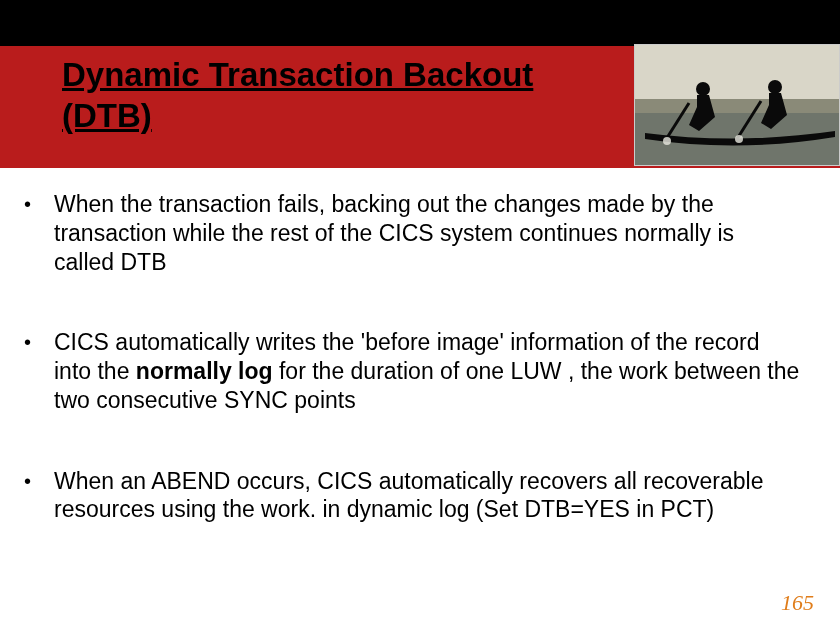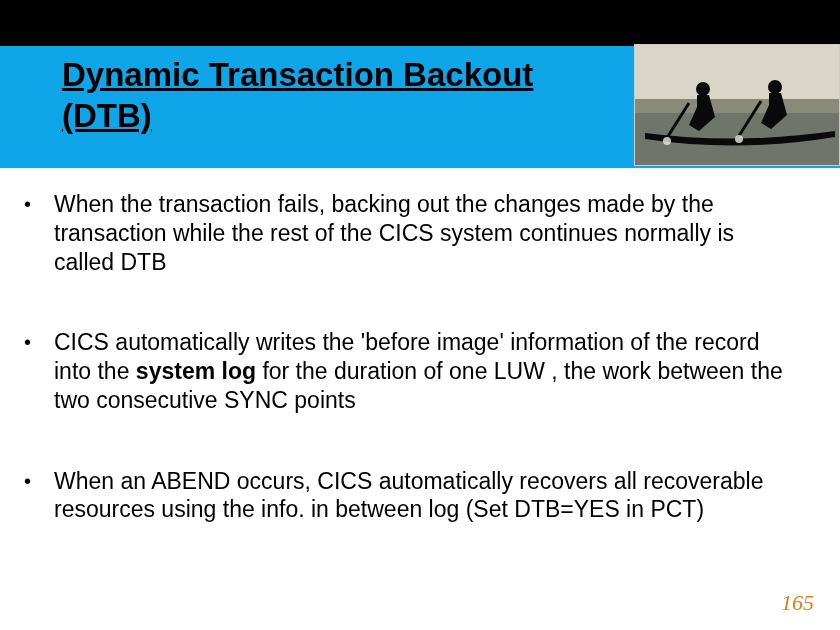--- a/index.html
+++ b/index.html
@@ -25,21 +25,21 @@
     width: 100%;
     height: 46px;
     background: #000000;
   }
   .title-bar {
     position: absolute;
     top: 46px;
     left: 0;
     width: 100%;
     height: 122px;
-    background: #0ea5e9;
+    background: #b91c1c;
   }
   .title-text {
     position: absolute;
     left: 62px;
     top: 8px;
     width: 560px;
     color: #000000;
     font-size: 33px;
     font-weight: bold;
     text-decoration: underline;
@@ -140,28 +140,28 @@
     <div class="bullet-item">
       <div class="bullet-dot">•</div>
       <div class="bullet-text">
         <span> When the transaction fails, backing out the changes made by the transaction while the rest of the CICS system continues normally is called DTB</span><span class="bold"></span><span></span>
       </div>
     </div>
 
     <div class="bullet-item">
       <div class="bullet-dot">•</div>
       <div class="bullet-text">
-        <span>CICS automatically writes the 'before image' information of the record into the </span><span class="bold">system log</span><span> for the duration of one LUW , the work between the two consecutive SYNC points</span>
+        <span>CICS automatically writes the 'before image' information of the record into the </span><span class="bold">normally log</span><span> for the duration of one LUW , the work between the two consecutive SYNC points</span>
       </div>
     </div>
 
     <div class="bullet-item">
       <div class="bullet-dot">•</div>
       <div class="bullet-text">
-        <span>When an ABEND occurs, CICS automatically recovers all recoverable resources using the info. in  between log (Set DTB=YES in PCT)</span><span class="bold"></span><span></span>
+        <span>When an ABEND occurs, CICS automatically recovers all recoverable resources using the work. in  dynamic log (Set DTB=YES in PCT)</span><span class="bold"></span><span></span>
       </div>
     </div>
 
   </div>
 
   <div class="page-number">165</div>
 
 </div>
 
 </body></html>

